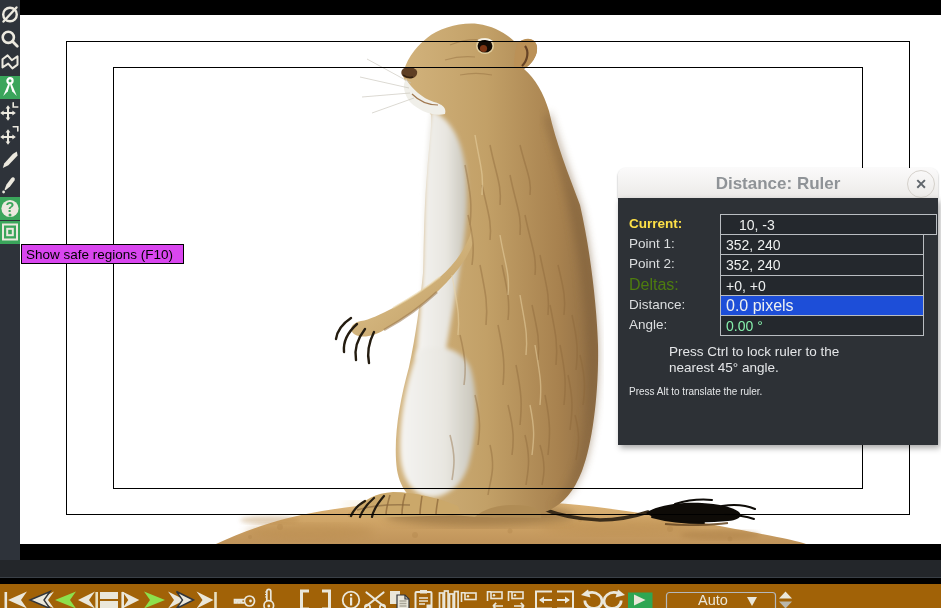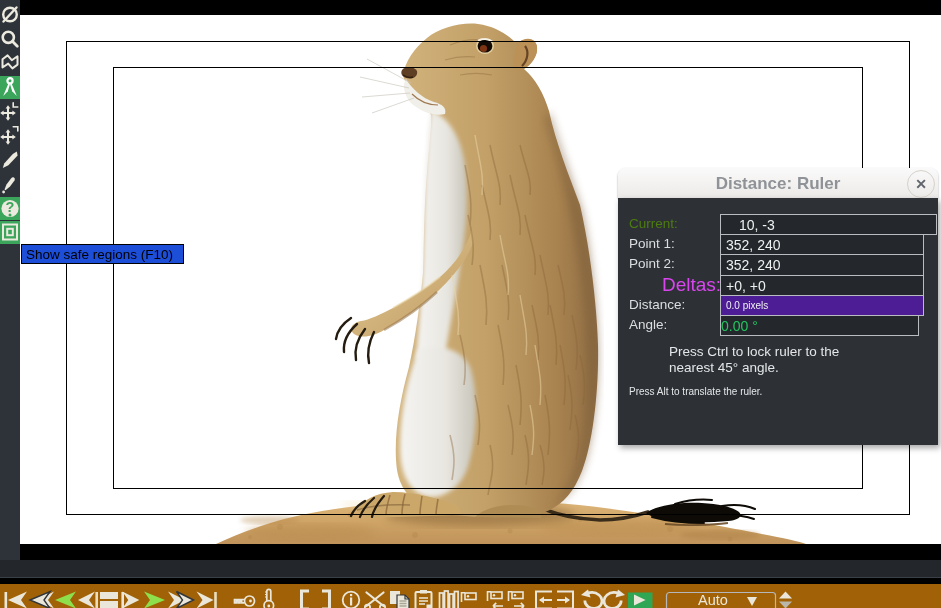--- a/index.html
+++ b/index.html
@@ -208,21 +208,21 @@
         <circle cx="10" cy="11.5" r="8.6" fill="#ece9df"></circle>
         <text x="10" y="15" text-anchor="middle" font-family="Liberation Sans" font-weight="bold" font-size="14.5" fill="#3aa55b">?</text>
         <circle cx="10" cy="18" r="1.5" fill="#3aa55b"></circle>
       </svg></div>
     <div style="position:absolute;left:0;width:20px;height:23px;top:221.2px;background:#3aa55b;"><svg width="20" height="23" viewBox="0 0 20 23">
         <rect x="3" y="3.5" width="14" height="15" stroke-width="2" stroke="#ece9df" fill="none"></rect>
         <rect x="7.2" y="7.8" width="5.6" height="6.4" stroke-width="2" stroke="#ece9df" fill="none"></rect>
       </svg></div>
   </div>
 
-<div class="abs" style="left:21px;top:244px;width:157px;height:18px;background:#1d4ed8;border:1px solid #000;
+<div class="abs" style="left:21px;top:244px;width:157px;height:18px;background:#d946ef;border:1px solid #000;
      font-size:13.5px;color:#000;line-height:19px;padding-left:4px;white-space:nowrap;">Show safe regions (F10)</div>
 
 <div class="abs" style="left:0;top:560px;width:941px;height:17px;background:#23262a;border-bottom:1px solid #3a4047;"></div>
 
 <div class="abs" id="ctlbar" style="left:0;top:584px;width:941px;height:31px;background:#a16207;"><svg width="941" height="31" viewBox="0 0 941 31">
       <rect x="4.5" y="8" width="2.6" height="16" fill="#eae7da"></rect>
       <path d="M8,16 L27,7.5 L21,16 L27,24.5 Z" fill="#eae7da"></path>
       <path d="M38,16 L54,7.5 L48,16 L54,24.5 Z" fill="#eae7da"></path>
       <path d="M30,16 L50,7.5 L44,16 L50,24.5 Z" fill="#eae7da" stroke="#30353b" stroke-width="1.4"></path>
       <path d="M55,16 L76,7.5 L70,16 L76,24.5 Z" fill="#8de04c"></path>
@@ -313,28 +313,28 @@
 
 <div class="abs" id="dialog" style="left:618px;top:168px;width:323px;height:277px;">
   <div class="abs" style="left:0;top:0;width:320px;height:30px;background:linear-gradient(#fbfafa,#eceae8);
        border-radius:8px 8px 0 0;box-shadow:0 1px 2px rgba(0,0,0,0.4);">
     <div class="abs" style="left:0;top:6px;width:320px;text-align:center;font-weight:bold;font-size:17px;color:#8f9397;">Distance: Ruler</div>
     <div class="abs" style="left:289px;top:2px;width:26px;height:26px;border-radius:50%;border:1px solid #d5d1cb;
          color:#60666c;text-align:center;font-size:14px;line-height:26px;font-weight:bold;">✕</div>
   </div>
   <div class="abs" style="left:0;top:30px;width:320px;height:247px;background:#2d3136;box-shadow:2px 3px 6px rgba(0,0,0,0.35);"></div>
   <div class="abs" id="dlgrows" style="left:0;top:30px;width:323px;height:247px;color:#e8eaea;font-size:13.5px;">
-      <div class="abs" style="left:11px;top:16px;height:20px;line-height:20px;font-size:13.5px;color:#4d7c0f;">Current:</div>
+      <div class="abs" style="left:11px;top:16px;height:20px;line-height:20px;font-size:13.5px;color:#fde047;font-weight:bold;">Current:</div>
       <div class="abs" style="left:102px;top:16px;width:197px;height:19.2px;border:1px solid #b9bdc1;background:#24282d;line-height:20px;padding-left:18px;font-size:14px;color:#eef0f0;">10, -3</div>
       <div class="abs" style="left:11px;top:36.2px;height:20px;line-height:20px;font-size:13.5px;color:#dcdee0;">Point 1:</div>
       <div class="abs" style="left:102px;top:36.2px;width:197px;height:19.2px;border:1px solid #b9bdc1;background:#24282d;line-height:20px;padding-left:5px;font-size:14px;color:#eef0f0;">352, 240</div>
       <div class="abs" style="left:11px;top:56.4px;height:20px;line-height:20px;font-size:13.5px;color:#dcdee0;">Point 2:</div>
       <div class="abs" style="left:102px;top:56.4px;width:197px;height:19.2px;border:1px solid #b9bdc1;background:#24282d;line-height:20px;padding-left:5px;font-size:14px;color:#eef0f0;">352, 240</div>
-      <div class="abs" style="left:11px;top:76.6px;height:20px;line-height:20px;font-size:19px;color:#d946ef;margin-left:33px;">Deltas:</div>
+      <div class="abs" style="left:11px;top:76.6px;height:20px;line-height:20px;font-size:16px;color:#4d7c0f;">Deltas:</div>
       <div class="abs" style="left:102px;top:76.6px;width:197px;height:19.2px;border:1px solid #b9bdc1;background:#24282d;line-height:20px;padding-left:5px;font-size:14px;color:#eef0f0;">+0, +0</div>
       <div class="abs" style="left:11px;top:96.8px;height:20px;line-height:20px;font-size:13.5px;color:#dcdee0;">Distance:</div>
-      <div class="abs" style="left:102px;top:96.8px;width:197px;height:19.2px;border:1px solid #b9bdc1;background:#4c1d95;line-height:20px;padding-left:5px;font-size:10px;color:#eef0f0;">0.0 pixels</div>
+      <div class="abs" style="left:102px;top:96.8px;width:197px;height:19.2px;border:1px solid #b9bdc1;background:#1d4ed8;line-height:20px;padding-left:5px;font-size:16px;color:#eef0f0;">0.0 pixels</div>
       <div class="abs" style="left:11px;top:117px;height:20px;line-height:20px;font-size:13.5px;color:#dcdee0;">Angle:</div>
-      <div class="abs" style="left:102px;top:117px;width:197px;height:19.2px;border:1px solid #b9bdc1;background:#24282d;line-height:20px;font-size:14px;color:#22c55e;">0.00 °</div>
+      <div class="abs" style="left:102px;top:117px;width:197px;height:19.2px;border:1px solid #b9bdc1;background:#24282d;line-height:20px;padding-left:5px;font-size:14px;color:#86efac;">0.00 °</div>
       <div class="abs" style="left:11px;top:146px;font-size:13.5px;line-height:16px;color:#e4e6e8;margin-left:40px;">Press Ctrl to lock ruler to the<br>nearest 45° angle.</div>
       <div class="abs" style="left:11px;top:188px;font-size:10px;color:#e4e6e8;">Press Alt to translate the ruler.</div>
     </div>
 </div>
 
 </body></html>

